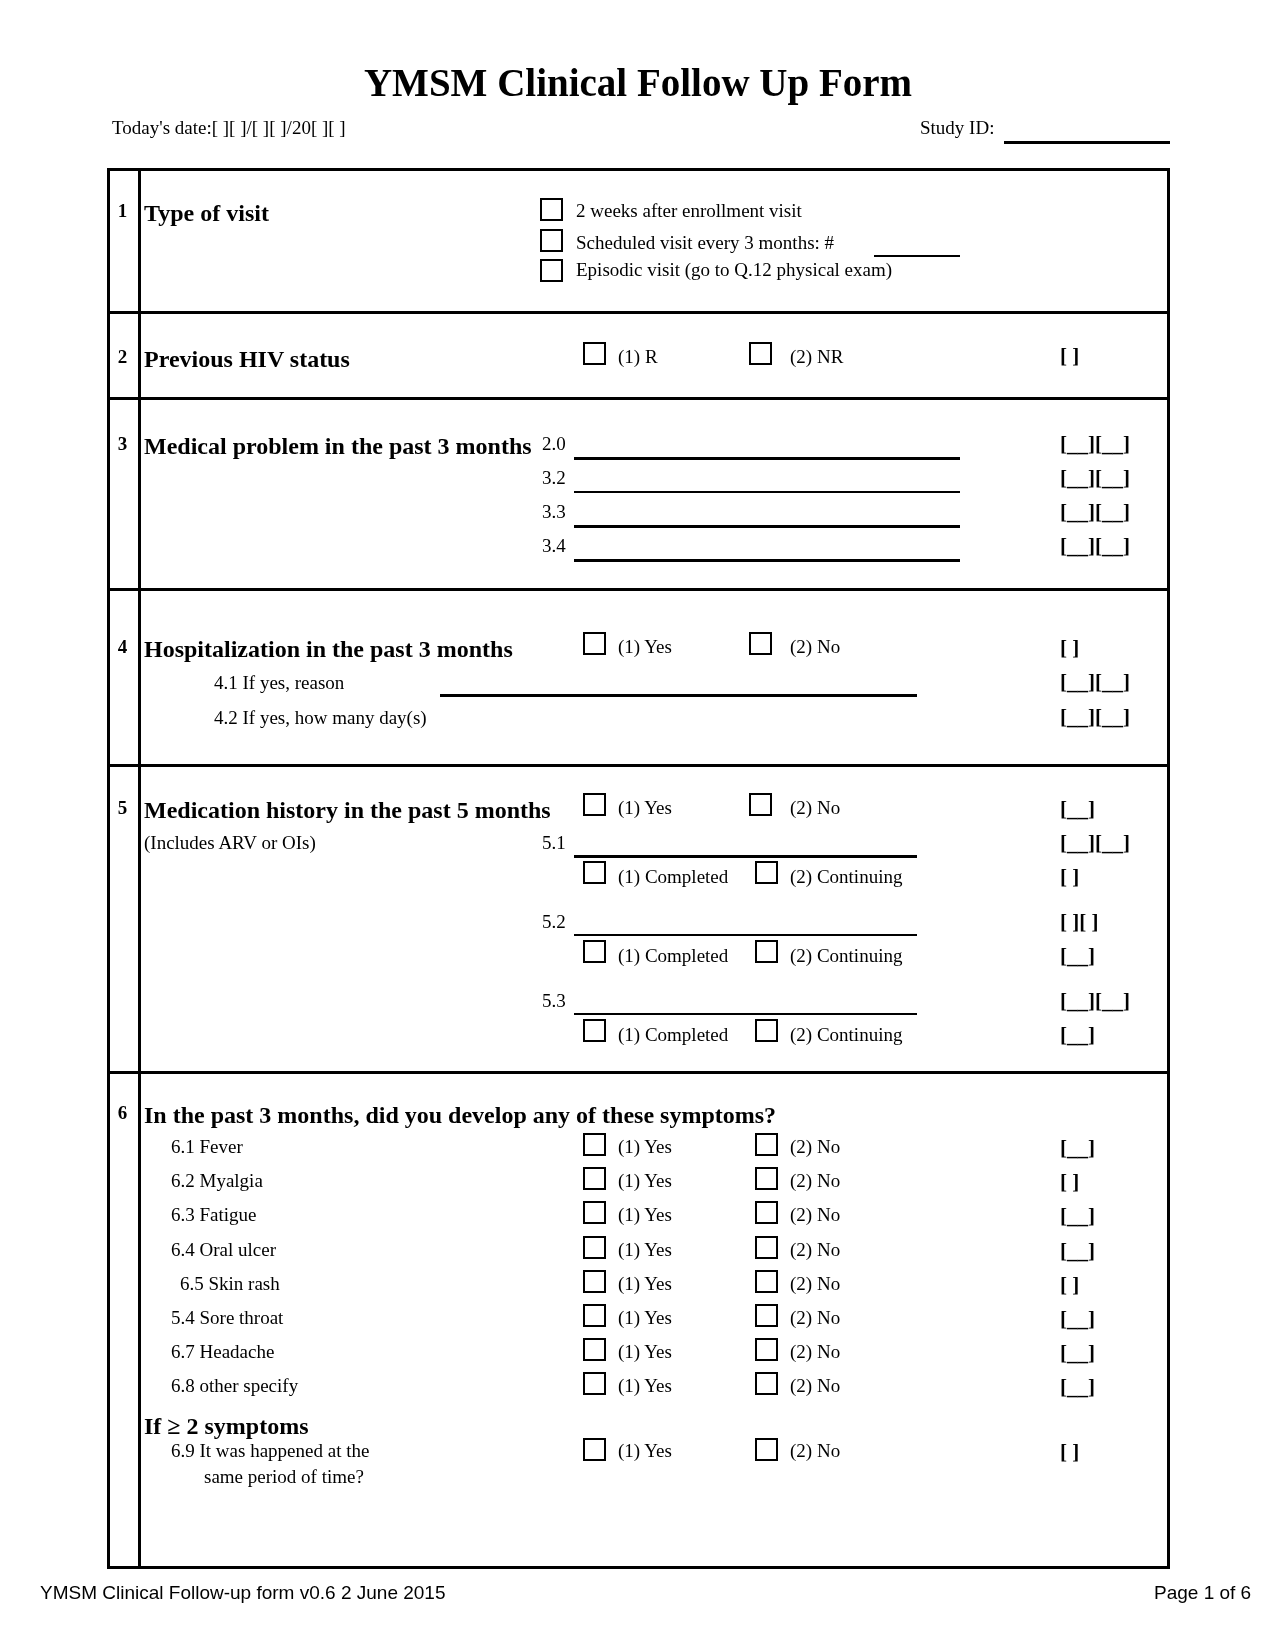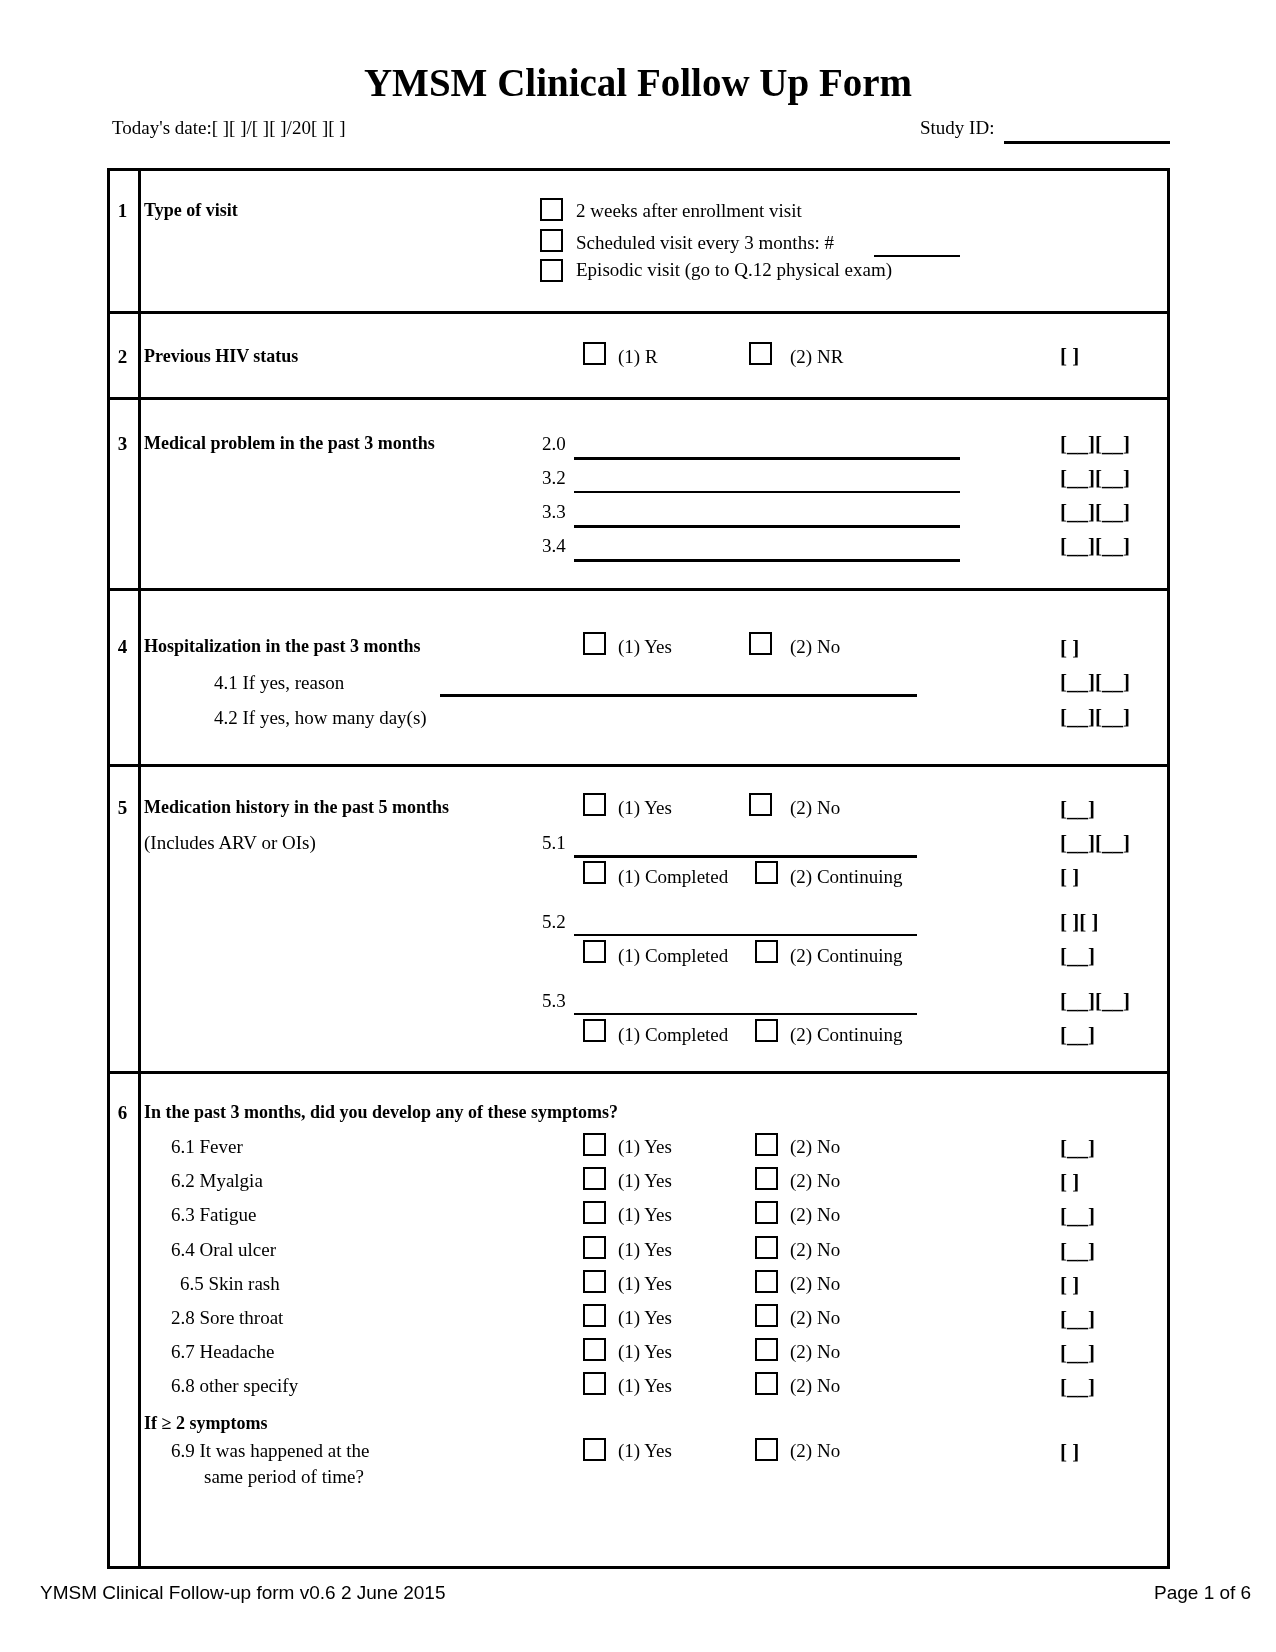--- a/index.html
+++ b/index.html
@@ -6,21 +6,21 @@
   body { width: 1276px; height: 1652px; position: relative; overflow: hidden;
          font-family: "Liberation Serif", "DejaVu Serif", serif; color: #000; }
   .abs { position: absolute; white-space: nowrap; }
   .title { left: 0; width: 1276px; top: 60px; text-align: center; font-weight: bold; font-size: 39px; }
   .hdr { font-size: 19px; top: 117px; }
   .studyline { position: absolute; left: 1004px; top: 141px; width: 166px; height: 3px; background: #000; }
   .table { position: absolute; left: 107px; top: 168px; width: 1057px; height: 1395px; border: 3px solid #000; }
   .vdiv { position: absolute; left: 138px; top: 168px; width: 3px; height: 1398px; background: #000; }
   .hdiv { position: absolute; left: 107px; width: 1063px; height: 3px; background: #000; }
   .num { font-weight: bold; font-size: 19px; width: 31px; text-align: center; left: 107px; }
-  .q { font-weight: bold; font-size: 18px; left: 144px; }
+  .q { font-weight: bold; font-size: 24px; left: 144px; }
   .t { font-size: 19px; }
   .cb { position: absolute; width: 23px; height: 23px; border: 2.5px solid #000; box-sizing: border-box; background: #fff; }
   .line { position: absolute; height: 3px; background: #000; }
   .code { font-size: 21px; font-weight: bold; left: 1060px; letter-spacing: 0px; }
   .footer { font-family: "Liberation Sans", "DejaVu Sans", sans-serif; font-size: 19px; top: 1582px; }
 </style>
 </head>
 <body>
 
 <div class="abs title">YMSM Clinical Follow Up Form</div>
@@ -167,21 +167,21 @@
       </div>
       <div>
         <div class="abs t" style="left:180px; top:1273px;">6.5  Skin rash</div>
         <div class="cb" style="left:583px; top:1270px;"></div>
         <div class="abs t" style="left:618px; top:1273px;">(1) Yes</div>
         <div class="cb" style="left:755px; top:1270px;"></div>
         <div class="abs t" style="left:790px; top:1273px;">(2) No</div>
         <div class="abs code" style="left:1060px; top:1273px;">[   ]</div>
       </div>
       <div>
-        <div class="abs t" style="left:171px; top:1307px;">2.8  Sore throat</div>
+        <div class="abs t" style="left:171px; top:1307px;">5.4  Sore throat</div>
         <div class="cb" style="left:583px; top:1304px;"></div>
         <div class="abs t" style="left:618px; top:1307px;">(1) Yes</div>
         <div class="cb" style="left:755px; top:1304px;"></div>
         <div class="abs t" style="left:790px; top:1307px;">(2) No</div>
         <div class="abs code" style="left:1060px; top:1307px;">[__]</div>
       </div>
       <div>
         <div class="abs t" style="left:171px; top:1341px;">6.7  Headache</div>
         <div class="cb" style="left:583px; top:1338px;"></div>
         <div class="abs t" style="left:618px; top:1341px;">(1) Yes</div>

